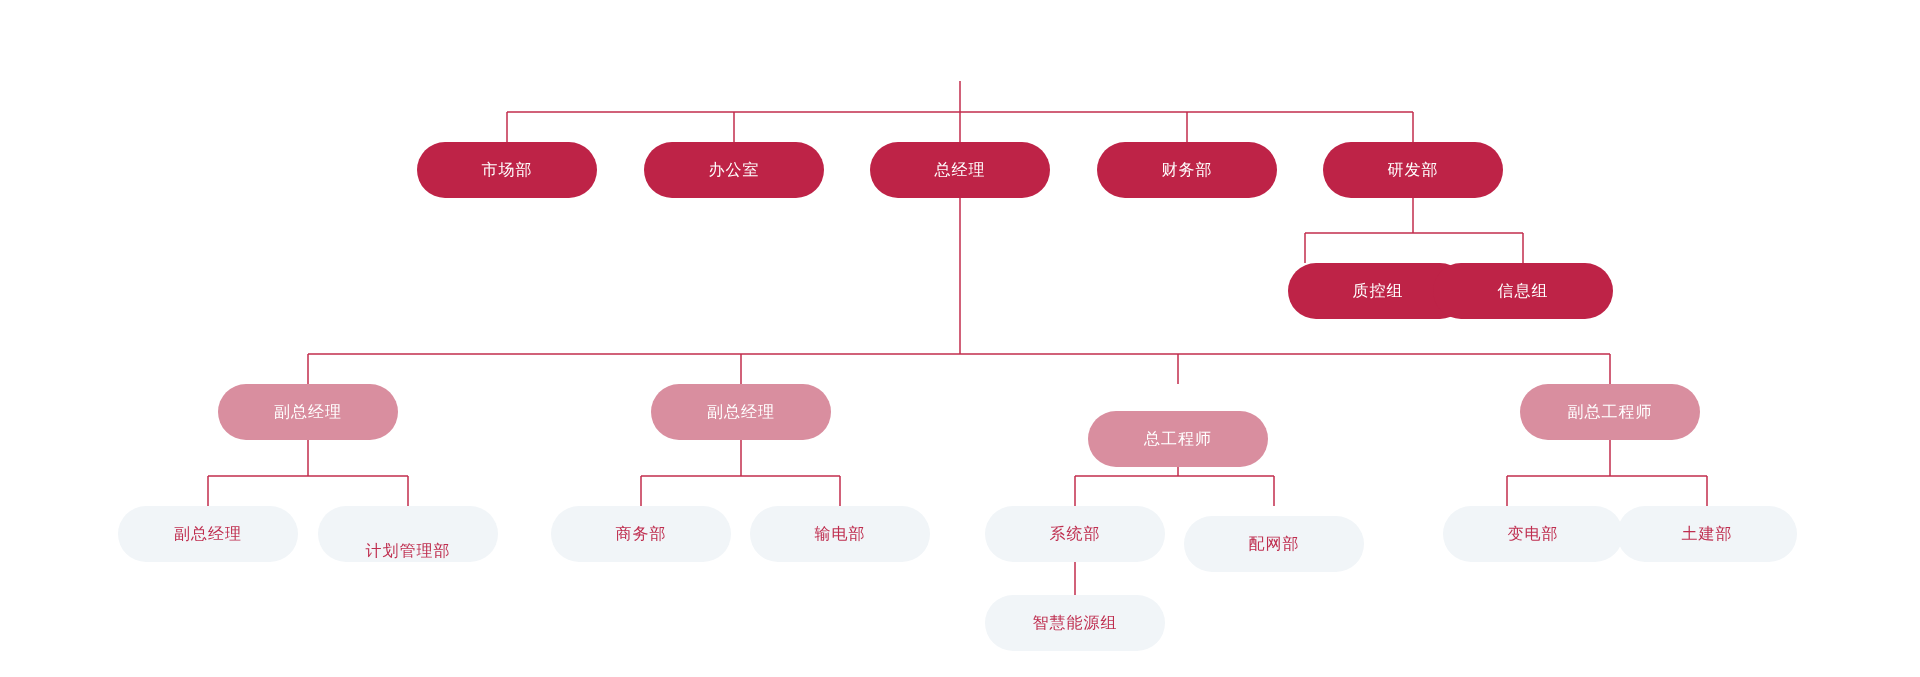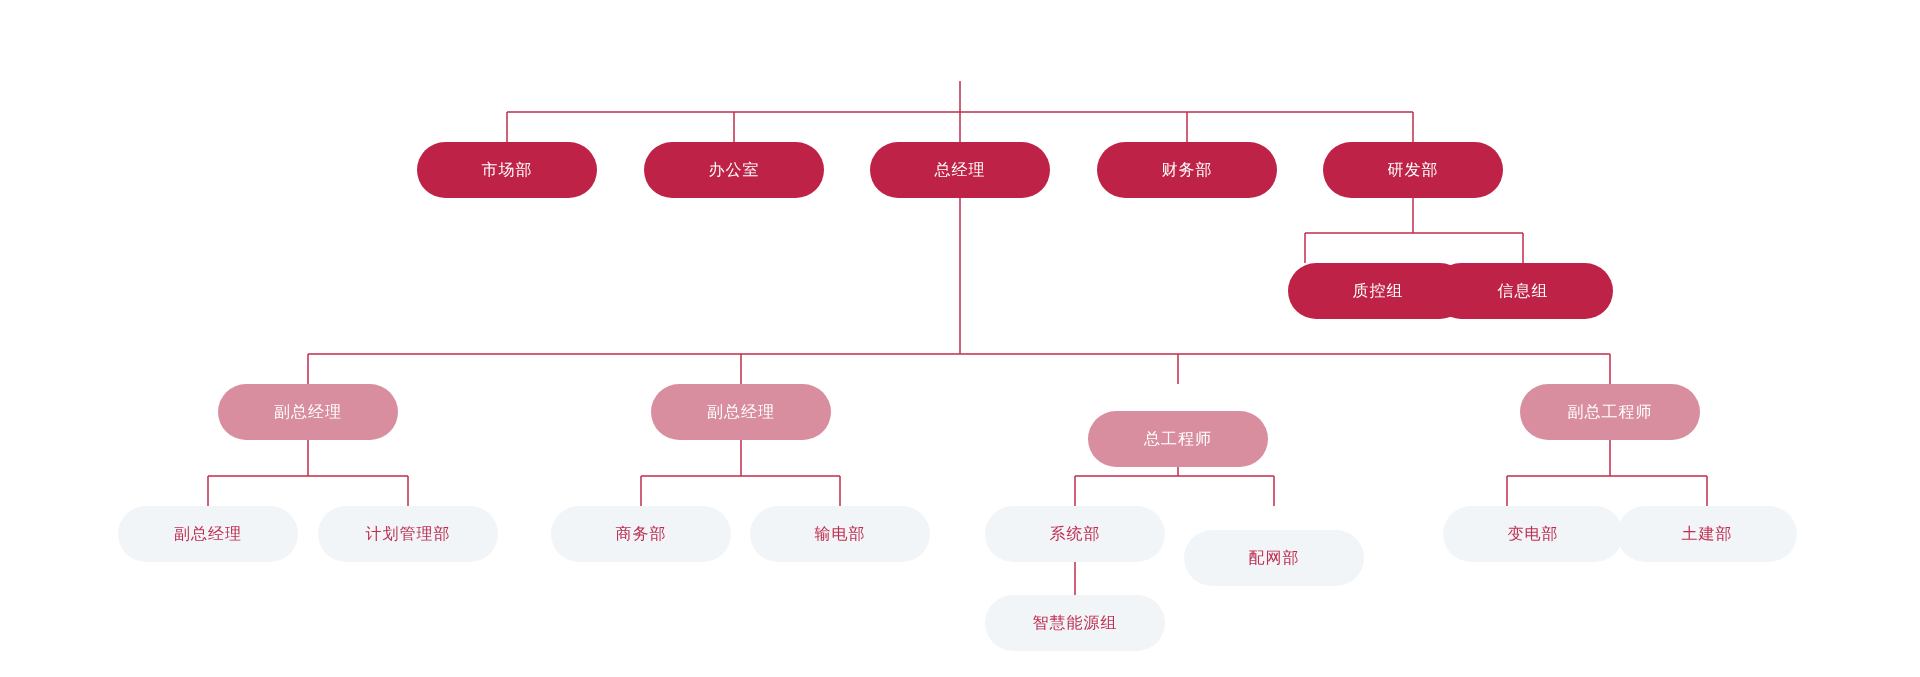--- a/index.html
+++ b/index.html
@@ -110,33 +110,33 @@
       </div>
       <div class="node secondary" style="left: 1088px; top: 384px; margin-top: 27px;">
         <span>总工程师</span>
       </div>
       <div class="node secondary" style="left: 1520px; top: 384px; text-align: right;">
         <span>副总工程师</span>
       </div>
       <div class="node tertiary" style="left: 118px; top: 506px;">
         <span>副总经理</span>
       </div>
-      <div class="node tertiary" style="left: 318px; top: 506px;">
+      <div class="node tertiary" style="left: 318px; top: 506px; align-items: flex-end;">
         <span>计划管理部</span>
       </div>
       <div class="node tertiary" style="left: 551px; top: 506px;">
         <span>商务部</span>
       </div>
       <div class="node tertiary" style="left: 750px; top: 506px;">
         <span>输电部</span>
       </div>
       <div class="node tertiary" style="left: 985px; top: 506px;">
         <span>系统部</span>
       </div>
-      <div class="node tertiary" style="left: 1184px; top: 530px;">
+      <div class="node tertiary" style="left: 1184px; top: 516px;">
         <span>配网部</span>
       </div>
       <div class="node tertiary" style="left: 1443px; top: 506px;">
         <span>变电部</span>
       </div>
       <div class="node tertiary" style="left: 1617px; top: 506px;">
         <span>土建部</span>
       </div>
       <div class="node tertiary" style="left: 985px; top: 595px;">
         <span>智慧能源组</span>

